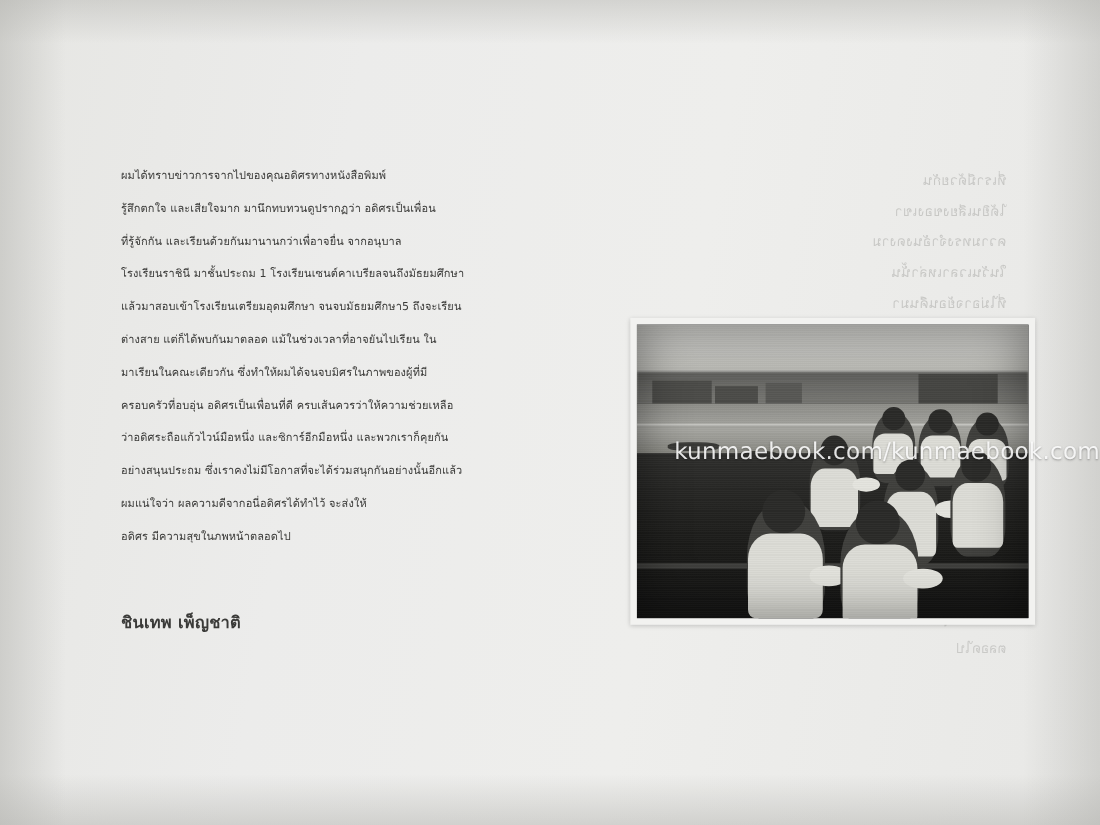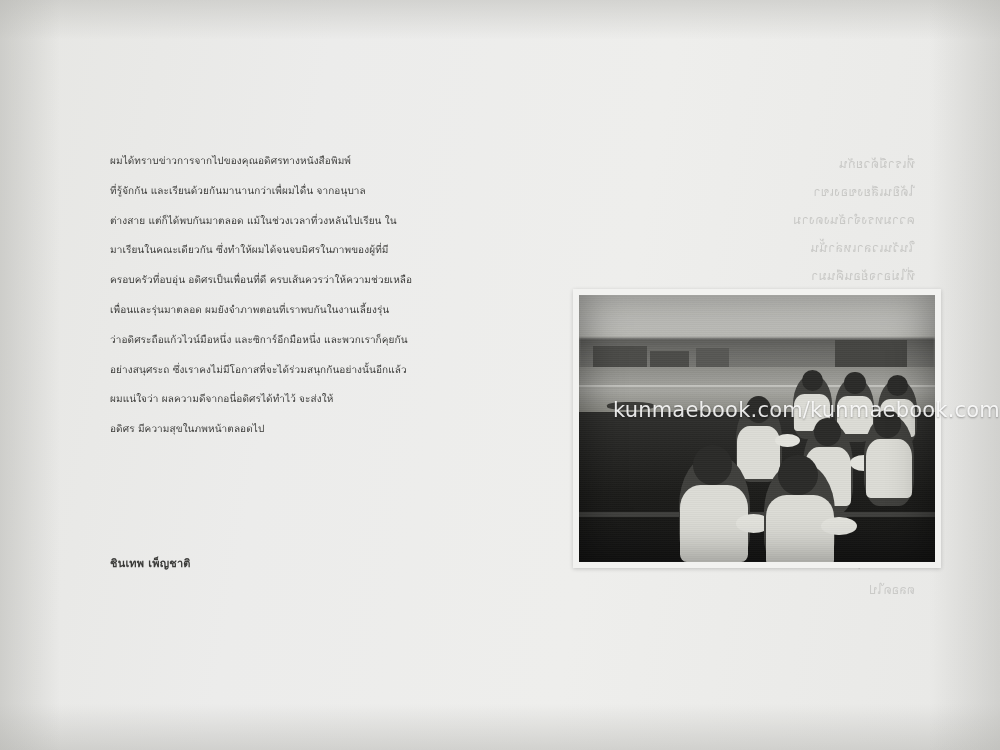--- a/index.html
+++ b/index.html
@@ -97,21 +97,21 @@
   .body-text .line {
     white-space: nowrap;
   }
   .first-line { padding-left: 0px; }
 
   .signature {
     position: absolute;
     left: 110px;
     top: 554px;
     font-family: "DejaVu Sans", sans-serif;
-    font-size: 11px;
+    font-size: 15px;
     font-weight: bold;
     color: #3a3a38;
     letter-spacing: 0.2px;
   }
 
   
   .photo-frame {
     position: absolute;
     left: 573px;
     top: 289px;
@@ -229,27 +229,29 @@
   </div>
 
   <div class="bleed-through-2">
     <div>ด้วยรักและอาลัย</div>
     <div>จากเพื่อนรุ่นเดียวกัน</div>
     <div>ตลอดไป</div>
   </div>
 
   <div class="body-text">
     <div class="line first-line">ผมได้ทราบข่าวการจากไปของคุณอดิศรทางหนังสือพิมพ์</div>
-    <div class="line">ที่รู้จักกัน  และเรียนด้วยกันมานานกว่าเพื่ผมไดื่น  จากอนุบาล</div>
-    <div class="line">ต่างสาย  แต่ก็ได้พบกันมาตลอด  แม้ในช่วงเวลาที่วงหลันไปเรียน  ใน</div>
+    <div class="line">รู้สึกตกใจ  และเสียใจมาก  มานึกทบทวนดูปรากฏว่า  อดิศรเป็นเพื่อน</div>
+    <div class="line">ที่รู้จักกัน  และเรียนด้วยกันมานานกว่าเพื่อาจยื่น  จากอนุบาล</div>
+    <div class="line">โรงเรียนราชินี  มาชั้นประถม 1  โรงเรียนเซนต์คาเบรียลจนถึงมัธยมศึกษา</div>
+    <div class="line">แล้วมาสอบเข้าโรงเรียนเตรียมอุดมศึกษา  จนจบมัธยมศึกษา5  ถึงจะเรียน</div>
+    <div class="line">ต่างสาย  แต่ก็ได้พบกันมาตลอด  แม้ในช่วงเวลาที่อาจยันไปเรียน  ใน</div>
     <div class="line">มาเรียนในคณะเดียวกัน  ซึ่งทำให้ผมได้จนจบมิศรในภาพของผู้ที่มี</div>
     <div class="line">ครอบครัวที่อบอุ่น  อดิศรเป็นเพื่อนที่ดี  ครบเส้นควรว่าให้ความช่วยเหลือ</div>
-    <div class="line">เพื่อนและรุ่นมาตลอด  ผมยังจำภาพตอนที่เราพบกันในงานเลี้ยงรุ่น</div>
     <div class="line">ว่าอดิศระถือแก้วไวน์มือหนึ่ง  และซิการ์อีกมือหนึ่ง  และพวกเราก็คุยกัน</div>
-    <div class="line">อย่างสนุศระถ  ซึ่งเราคงไม่มีโอกาสที่จะได้ร่วมสนุกกันอย่างนั้นอีกแล้ว</div>
+    <div class="line">อย่างสนุนประถม  ซึ่งเราคงไม่มีโอกาสที่จะได้ร่วมสนุกกันอย่างนั้นอีกแล้ว</div>
     <div class="line">ผมแน่ใจว่า  ผลความดีจากอนี่อดิศรได้ทำไว้  จะส่งให้</div>
     <div class="line">อดิศร  มีความสุขในภพหน้าตลอดไป</div>
   </div>
 
   <div class="signature">ชินเทพ เพ็ญชาติ</div>
 
   <div class="photo-frame">
     <div class="photo">
       <div class="ph-sky"></div>
       <div class="ph-treeline"></div>

